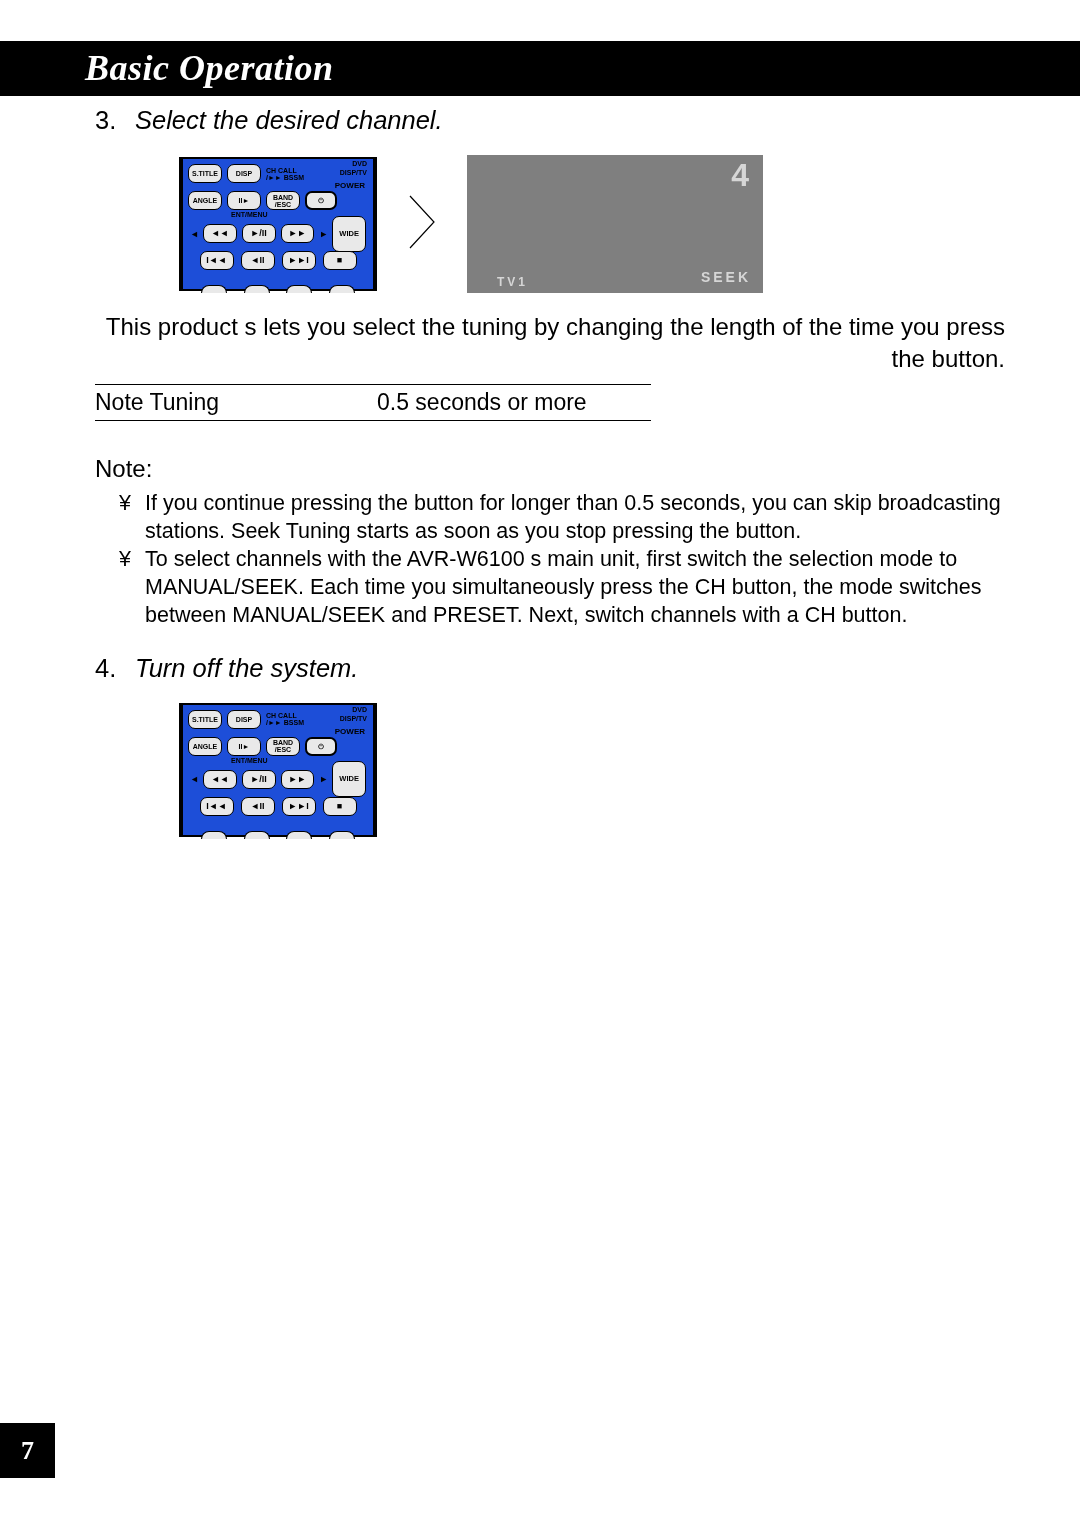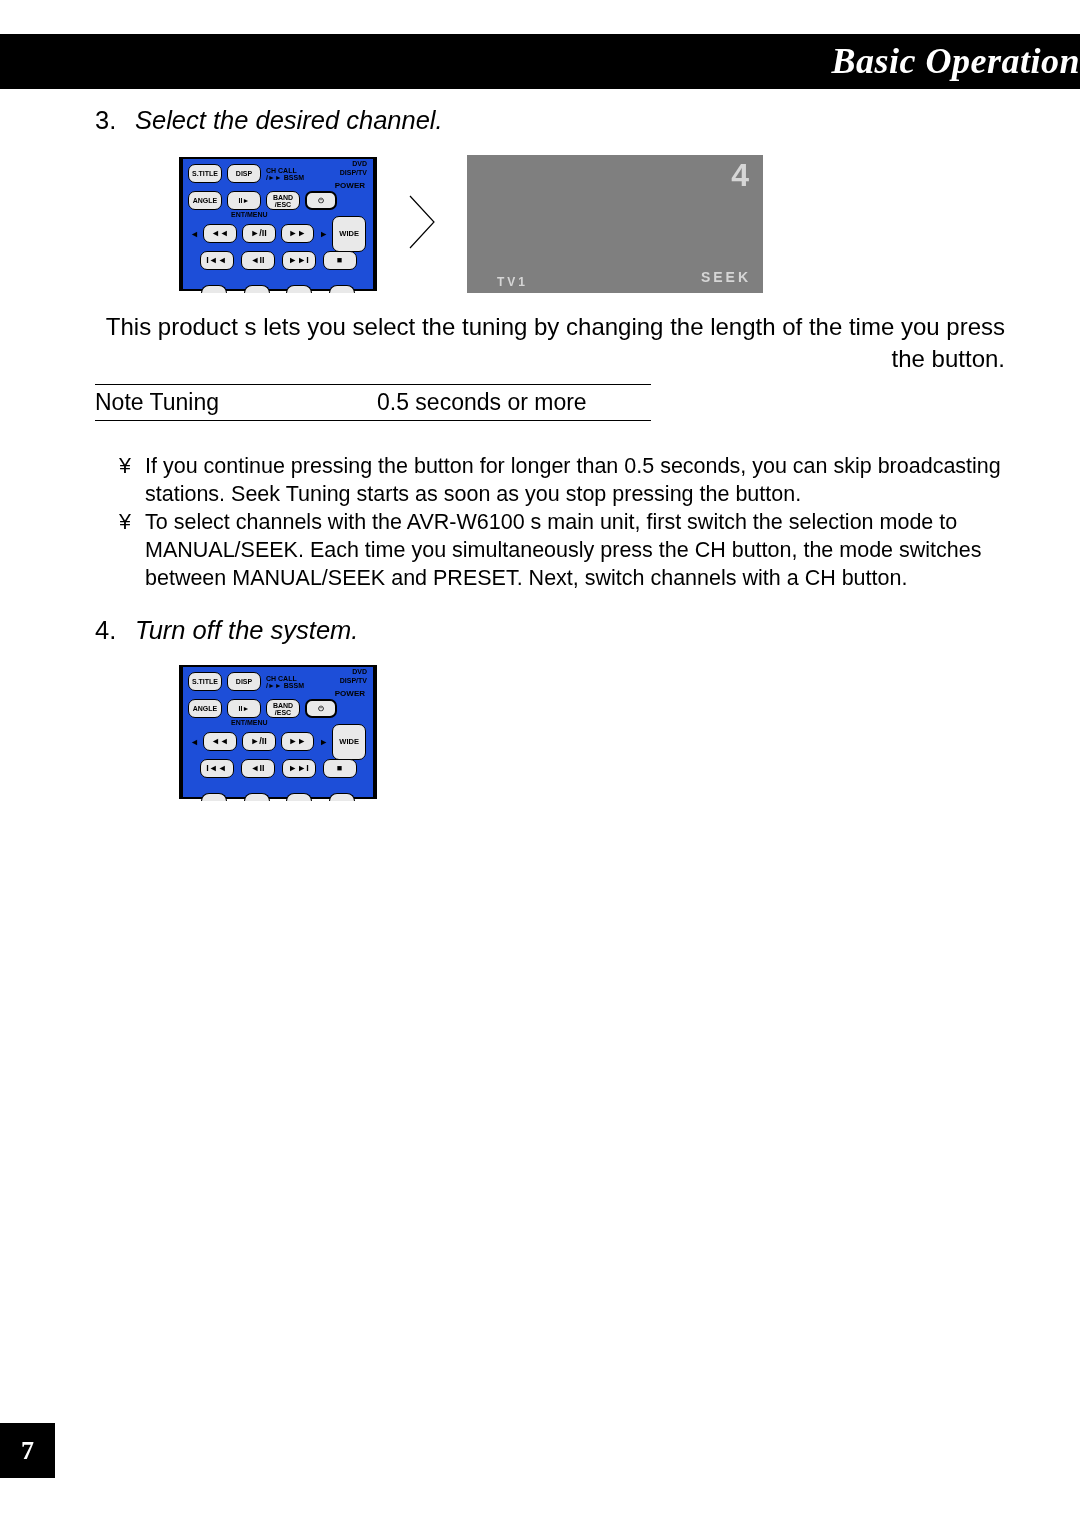--- a/index.html
+++ b/index.html
@@ -1,18 +1,18 @@
 <!DOCTYPE html>
 <html><head>
 <meta charset="utf-8">
 <style>
   * { box-sizing: border-box; margin: 0; padding: 0; }
   html, body { width: 1080px; height: 1533px; background: #fff; font-family: Arial, Helvetica, sans-serif; color: #000; }
   .page { width: 1080px; height: 1533px; position: relative; padding: 0 60px 0 95px; }
-  .title-bar { position: absolute; left: 0; top: 34px; width: 1080px; height: 55px; background: #000; text-align: right; }
+  .title-bar { position: absolute; left: 0; top: 41px; width: 1080px; height: 55px; background: #000; }
   .title-text { color: #fff; font-style: italic; font-weight: 700; font-size: 36px; font-family: "Times New Roman", Times, serif; line-height: 55px; padding-left: 85px; letter-spacing: 0.5px; }
   .content { position: absolute; top: 100px; left: 95px; right: 75px; }
   .step { font-size: 25.5px; margin-bottom: 20px; display: flex; gap: 12px; margin-top: 6px; }
   .step-num { min-width: 28px; }
   .step-body { flex: 1; font-style: italic; }
   .fig-row { display: flex; align-items: center; gap: 30px; margin-left: 84px; margin-top: 6px; margin-bottom: 18px; }
   .remote { width: 198px; height: 134px; border: 2px solid #000; border-left: 4px solid #000; border-right: 4px solid #000; background: #1d4ed8; position: relative; padding: 3px 5px; }
   .remote .row { display: flex; gap: 5px; margin-bottom: 4px; align-items: center; justify-content: flex-start; height: 23px; }
   .remote .btn { border: 1.5px solid #000; border-radius: 7px; background: #e9e9e9; font-size: 7px; font-weight: 700; display: flex; align-items: center; justify-content: center; font-family: Arial, sans-serif; letter-spacing: 0; line-height: 1; text-align: center; }
   .remote .b-s { width: 34px; height: 19px; }
@@ -126,20 +126,21 @@
     <table class="tbl">
       <tbody>
       <tr>
         <td class="c1">Note Tuning</td>
         <td class="c2">0.5 seconds or more</td>
       </tr>
     </tbody>
       </table>
 
     <div class="note-section">
+      <div class="note-title">Note:</div>
       <ul class="note-list">
         <li>
           <span class="bullet">¥</span>
           <span>If you continue pressing the button for longer than 0.5 seconds, you can skip broadcasting stations. Seek Tuning starts as soon as you stop pressing the button.</span>
         </li>
         <li>
           <span class="bullet">¥</span>
           <span>To select channels with the AVR-W6100 s main unit, first switch the selection mode to MANUAL/SEEK. Each time you simultaneously press the    CH button, the mode switches between MANUAL/SEEK and PRESET. Next, switch channels with a CH button.</span>
         </li>
       </ul>

